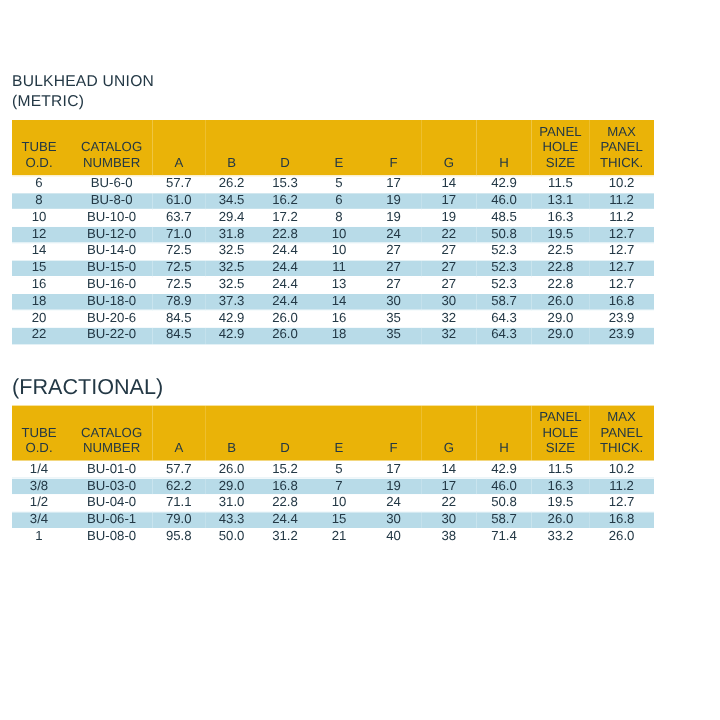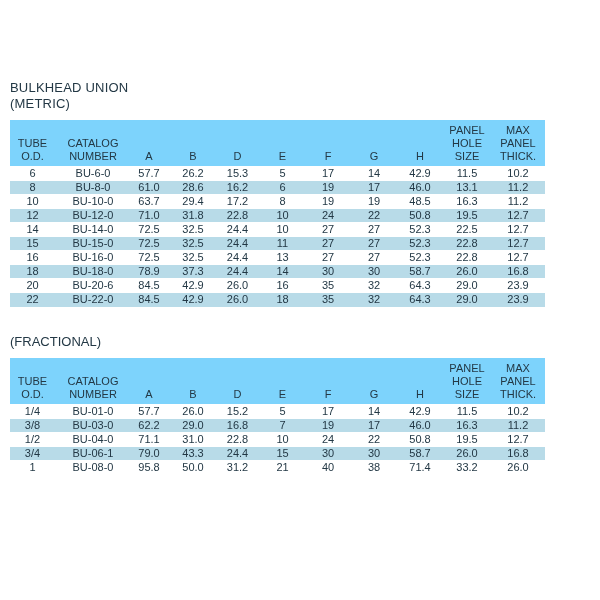--- a/index.html
+++ b/index.html
@@ -7,45 +7,45 @@
     margin: 0;
     padding: 0;
     background: #ffffff;
     width: 600px;
     height: 600px;
     font-family: "Liberation Sans", sans-serif;
     color: #233845;
     overflow: hidden;
   }
   .page {
-    padding: 80px 0 0 10px;
+    padding: 60px 0 0 10px;
     width: 476px;
     height: 600px;
   }
   .title-line {
     font-size: 13px;
     line-height: 16px;
     letter-spacing: 0.2px;
   }
   .section-label {
-    font-size: 13px;
+    font-size: 18px;
     line-height: 16px;
     margin-top: 27px;
     margin-bottom: 8px;
   }
   .title-block { margin-bottom: 8px; }
 
   table.spec-table {
     border-collapse: collapse;
     table-layout: fixed;
     width: 535px;
     font-size: 11px;
   }
   table.spec-table thead th {
-    background: #7dd3fc;
+    background: #eab308;
     font-weight: normal;
     vertical-align: bottom;
     white-space: pre-line;
     text-align: center;
     line-height: 13px;
     padding: 4px 2px 3px 2px;
     border-bottom: 1px solid #ffffff;
   }
   table.spec-table tbody td {
     height: 14px;
@@ -113,21 +113,21 @@
           <td class="col-6">17</td>
           <td class="col-7">14</td>
           <td class="col-8">42.9</td>
           <td class="col-9">11.5</td>
           <td class="col-10">10.2</td>
         </tr>
         <tr>
           <td class="col-0">8</td>
           <td class="col-1">BU-8-0</td>
           <td class="col-2">61.0</td>
-          <td class="col-3">28.6</td>
+          <td class="col-3">34.5</td>
           <td class="col-4">16.2</td>
           <td class="col-5">6</td>
           <td class="col-6">19</td>
           <td class="col-7">17</td>
           <td class="col-8">46.0</td>
           <td class="col-9">13.1</td>
           <td class="col-10">11.2</td>
         </tr>
         <tr>
           <td class="col-0">10</td>

